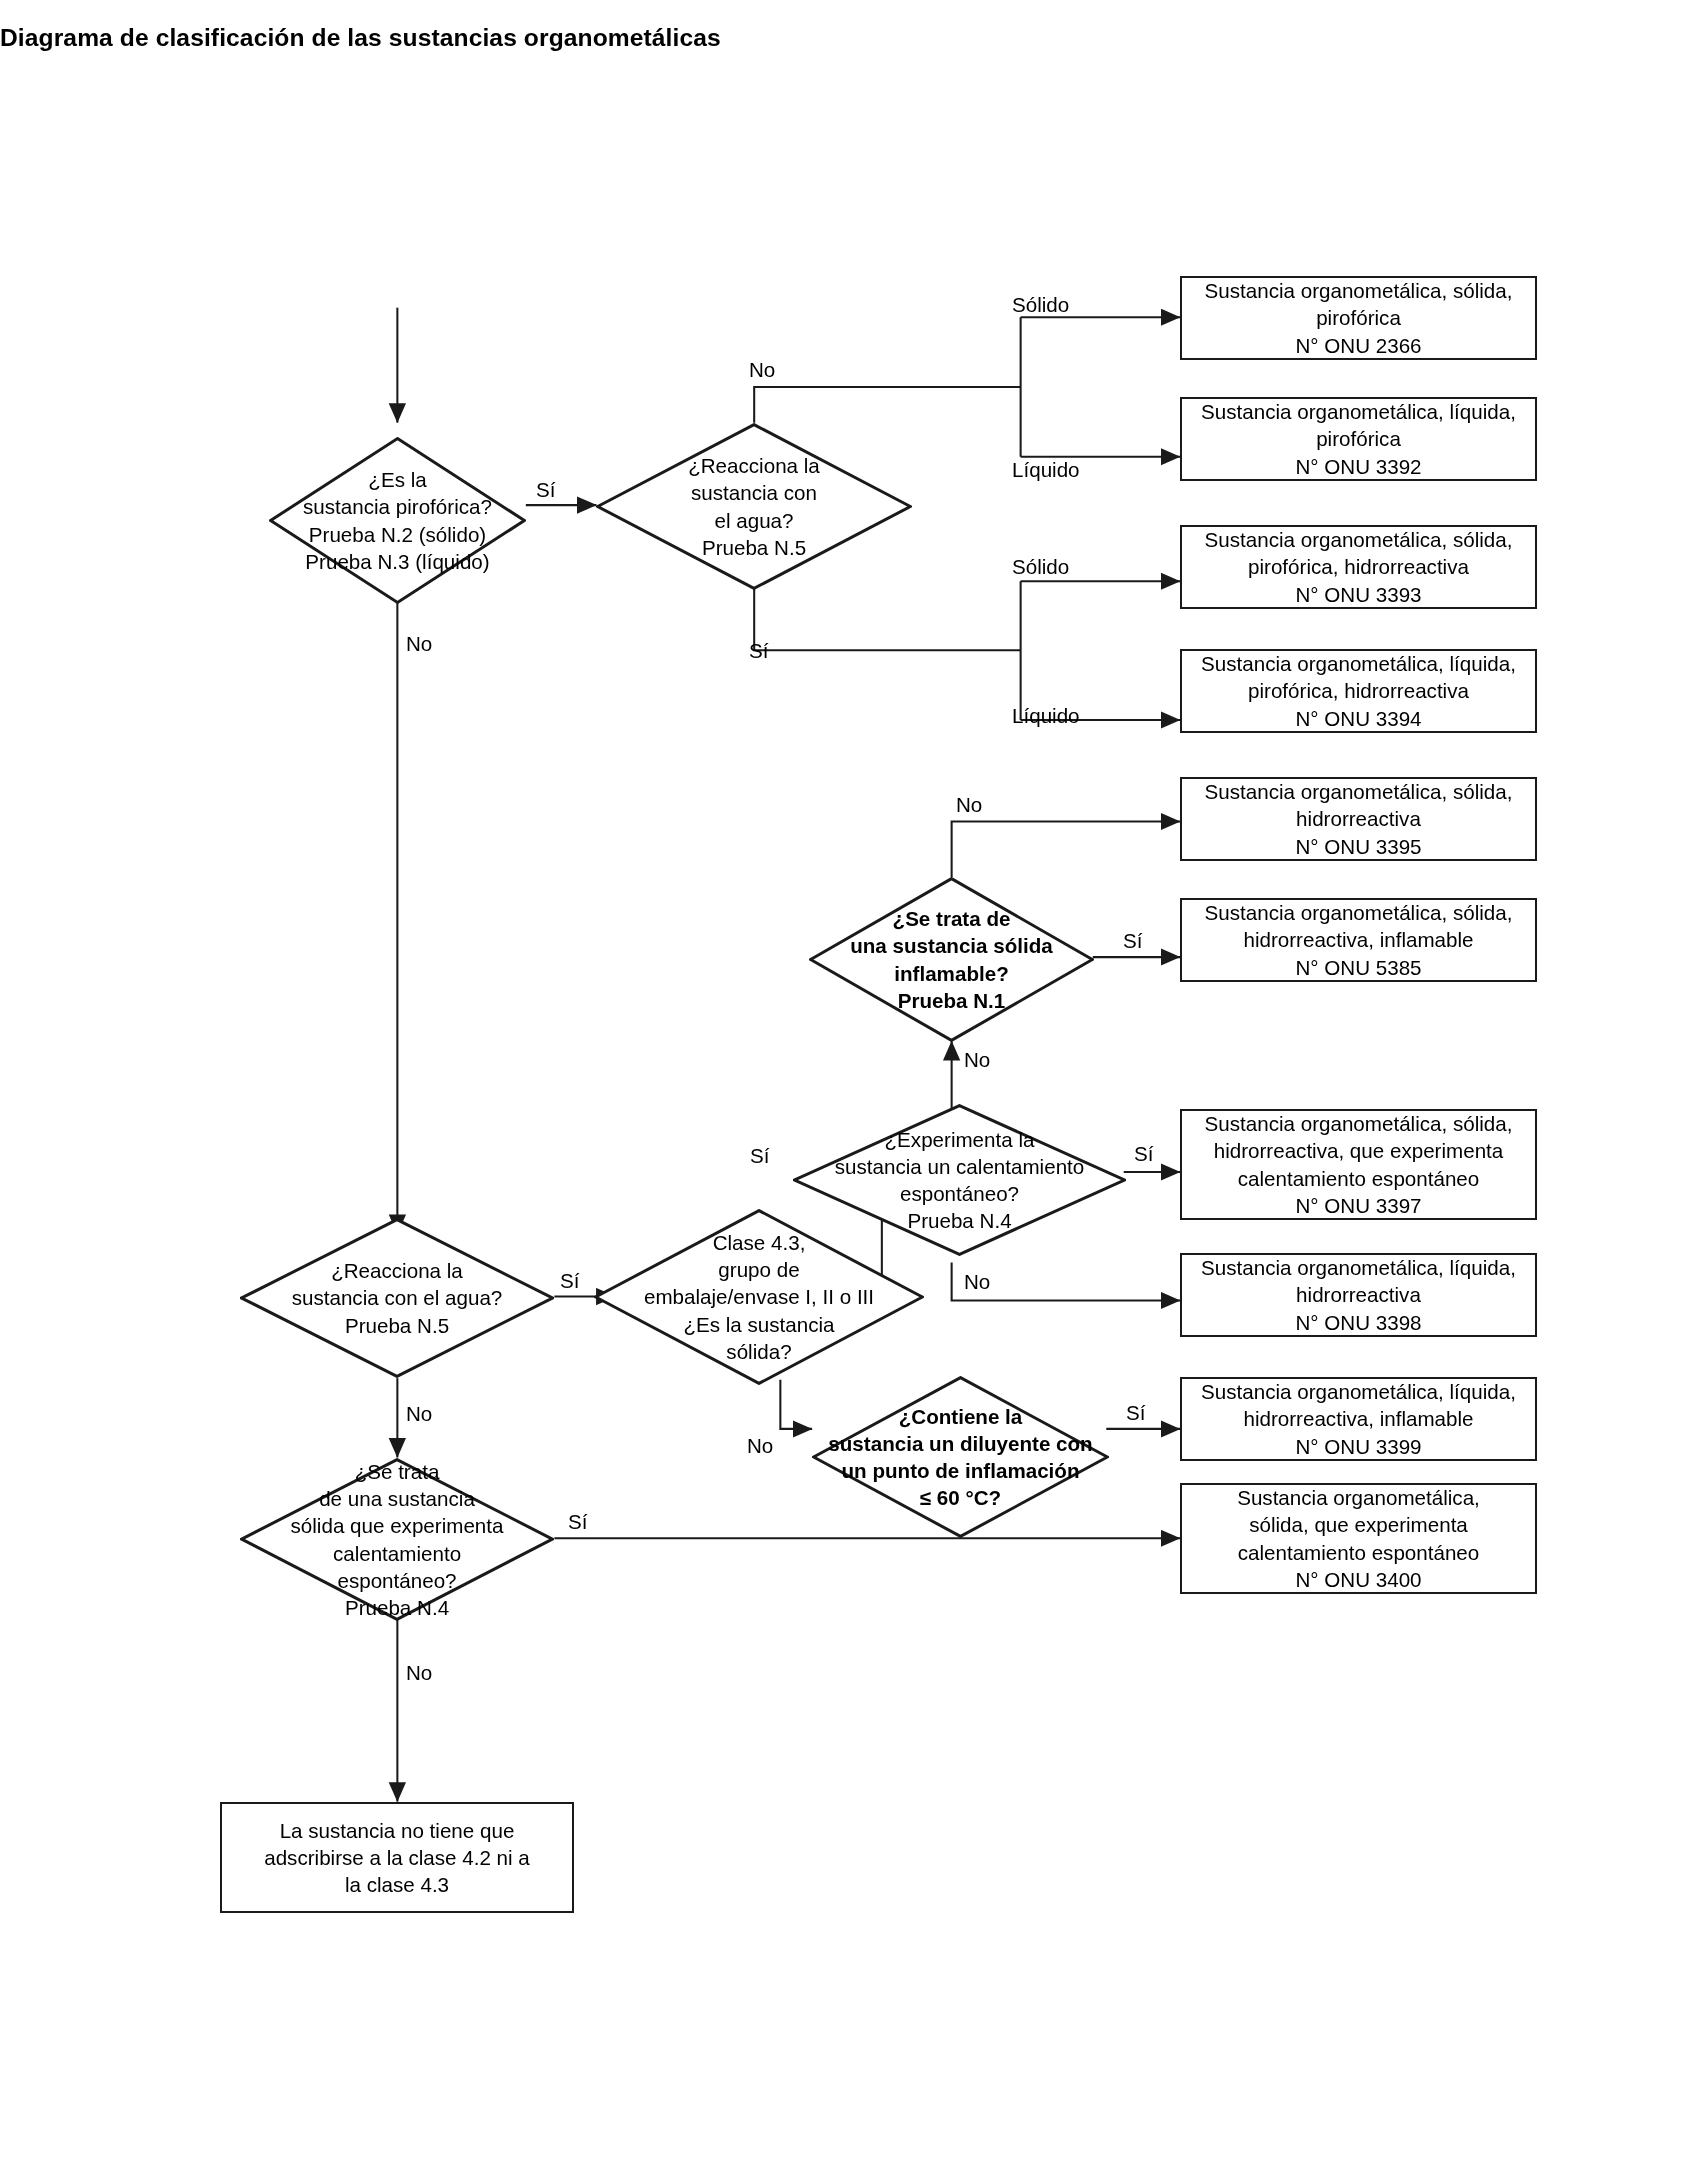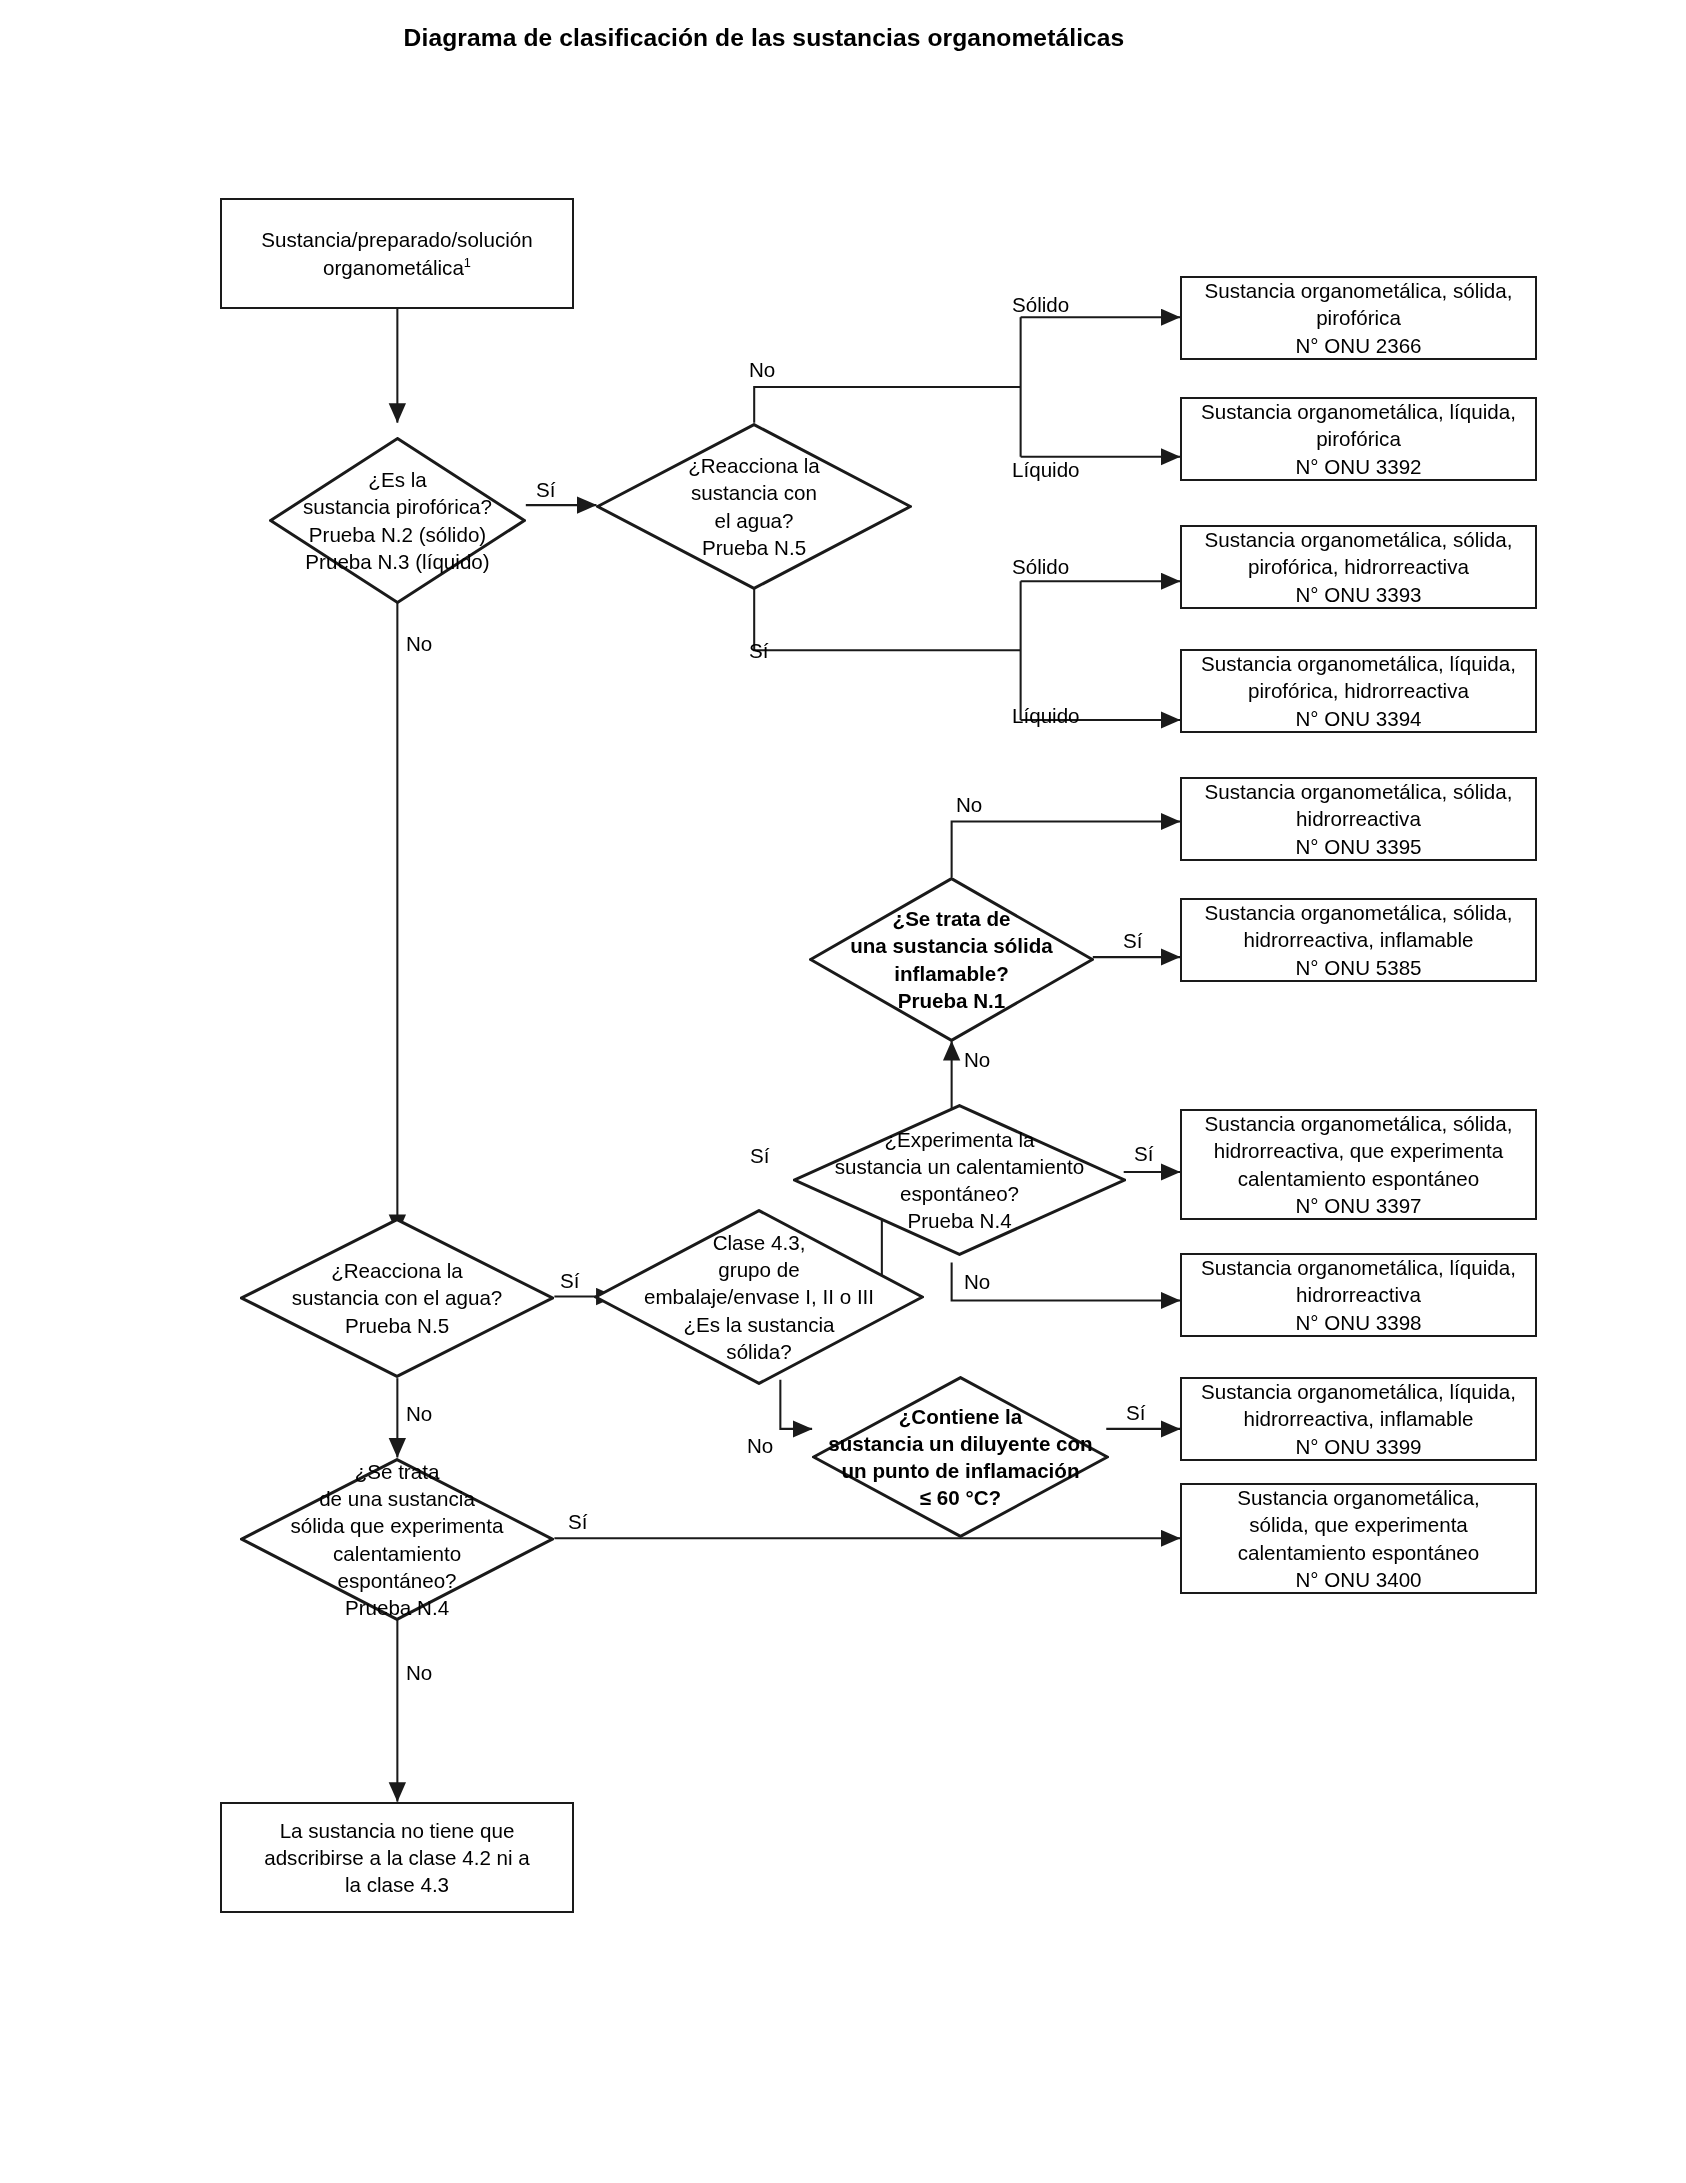--- a/index.html
+++ b/index.html
@@ -11,21 +11,21 @@
     position:relative;
     width:1686px;
     height:2183px;
     background:#ffffff;
     overflow:hidden;
   }
   #title{
     position:absolute;
     left:0; top:24px;
     width:1528px;
-    text-align:center;
+    text-align:left;
     font-size:24.6px;
     font-weight:bold;
     letter-spacing:0.1px;
   }
   svg#wires{
     position:absolute;
     left:0; top:0;
     width:1686px;
     height:2183px;
     pointer-events:none;
@@ -123,25 +123,20 @@
       <path d="M699,1635 L776,1635" marker-end="url(#ah)"></path>
 
       <path d="M501,1738 L501,1838" marker-end="url(#ah)"></path>
 
       <path d="M699,1940 L1488,1940" marker-end="url(#ah)"></path>
 
       <path d="M501,2043 L501,2272" marker-end="url(#ah)"></path>
     </g>
   </svg>
 
-  <div class="node rect" style="left:220px; top:198px; width:354px; height:111px;">
-    <div class="txt">
-      <span>Sustancia/preparado/solución organometálica</span><sup>1</sup>
-    </div>
-  </div>
 
   <div class="node dia" style="left:269px; top:437px; width:257px; height:167px;">
     <svg class="shape" viewBox="0 0 324 210" preserveAspectRatio="none">
       <polygon points="162,2 322,105 162,208 2,105" fill="#ffffff" stroke="#1a1a1a" stroke-width="3" vector-effect="non-scaling-stroke"></polygon>
     </svg>
     <div class="txt">
       <div>¿Es la</div>
       <div>sustancia pirofórica?</div>
       <div>Prueba N.2 (sólido)</div>
       <div>Prueba N.3 (líquido)</div>

